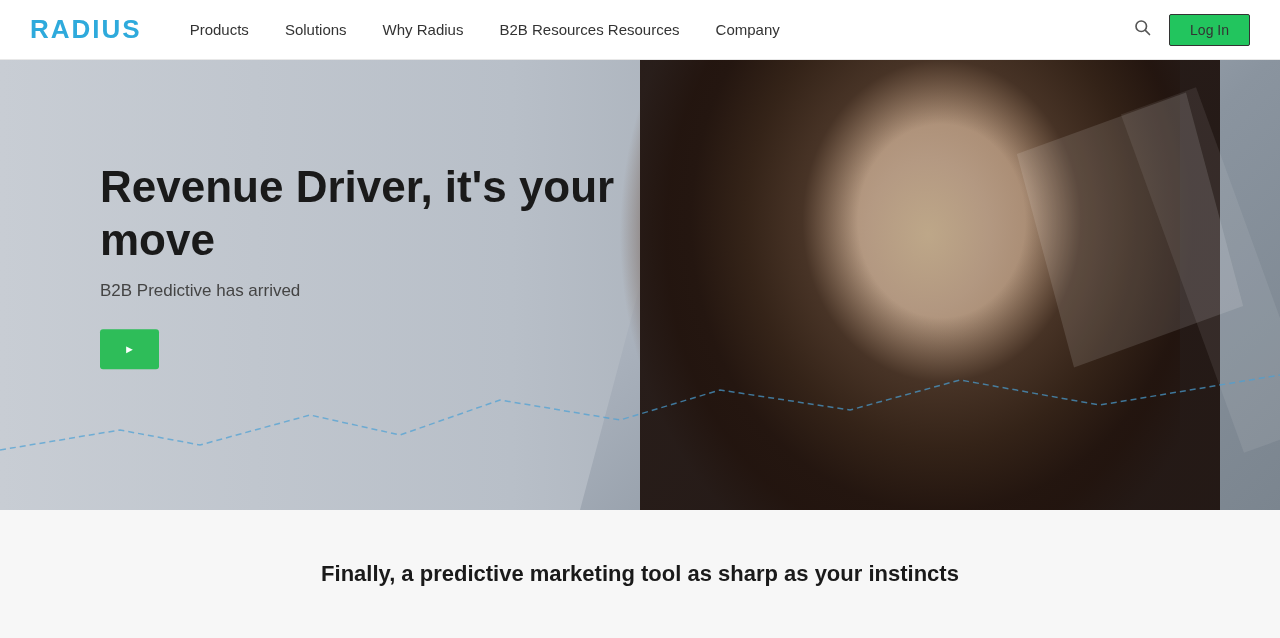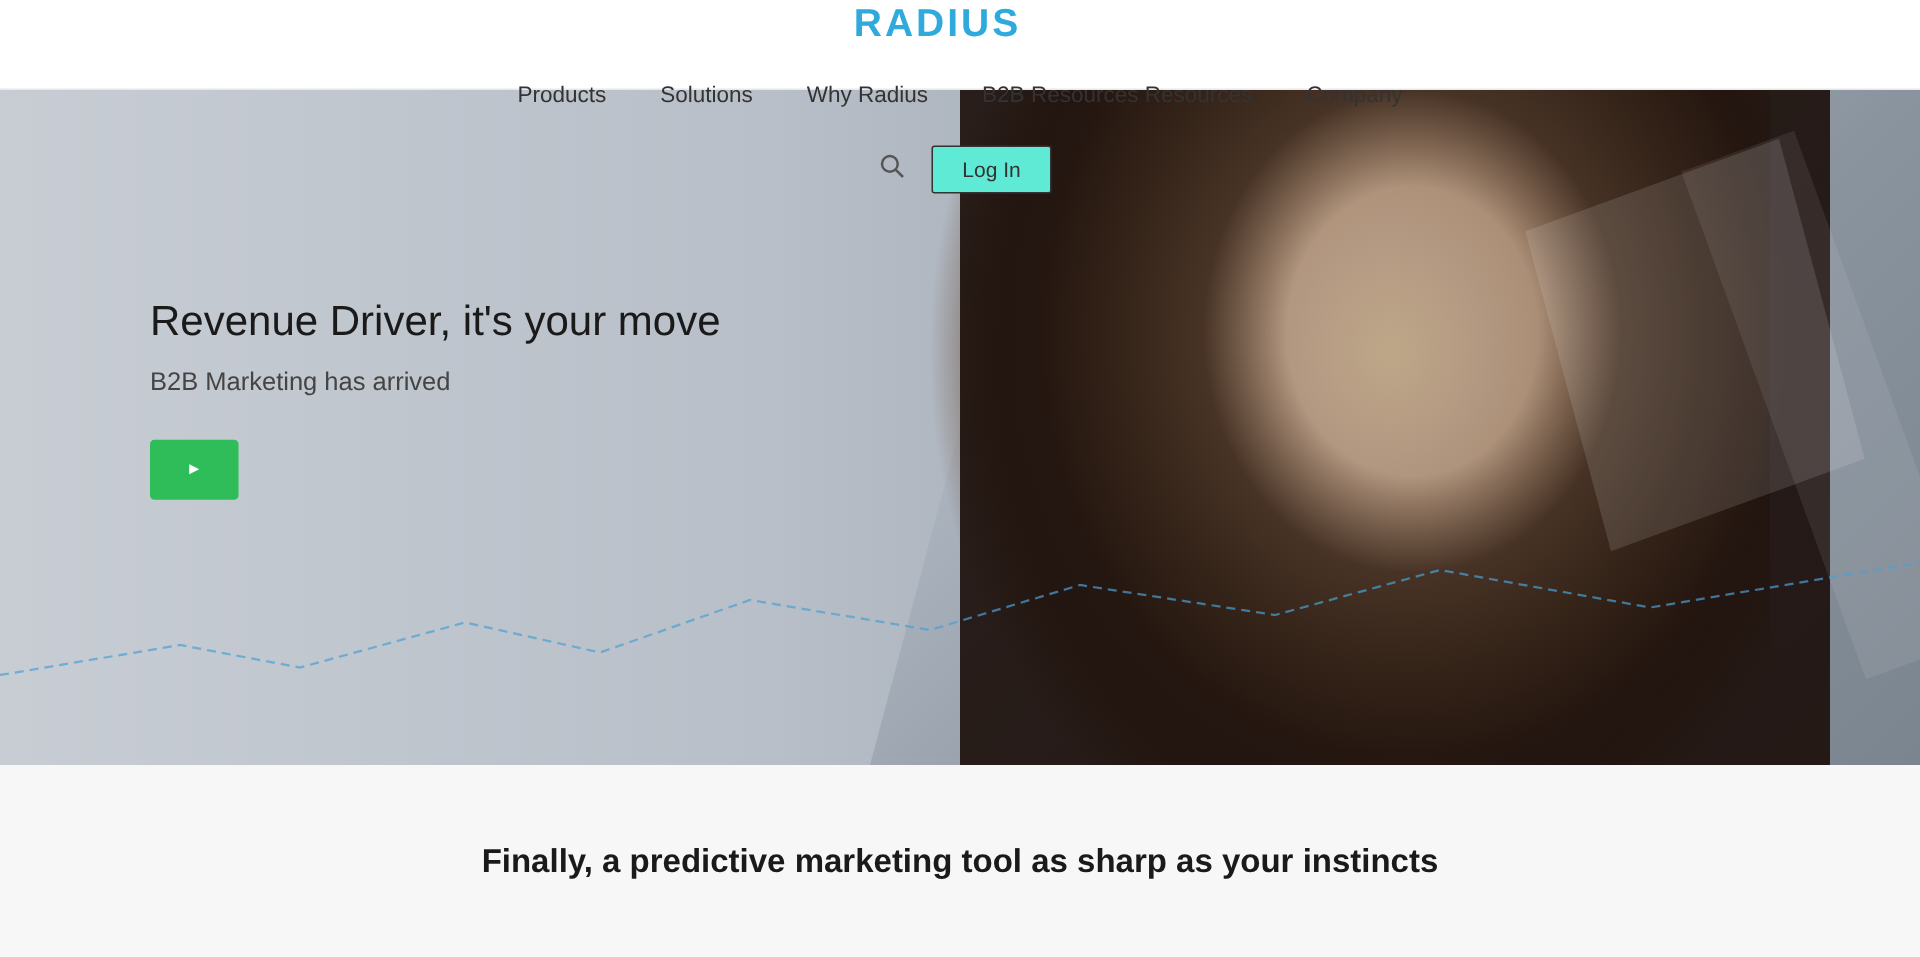--- a/index.html
+++ b/index.html
@@ -8,21 +8,20 @@
     
     .navbar {
       display: flex;
       align-items: center;
       height: 60px;
       padding: 0 30px;
       background: #fff;
       border-bottom: 1px solid #e8e8e8;
       position: relative;
       z-index: 10;
-      flex-direction: column;
     }
     .logo {
       display: flex;
       align-items: center;
       margin-right: 30px;
     }
     .logo-text {
       font-size: 26px;
       font-weight: 900;
       letter-spacing: 2px;
@@ -53,21 +52,21 @@
     .search-icon-btn {
       background: none;
       border: none;
       cursor: pointer;
       padding: 6px;
       color: #555;
       font-size: 18px;
     }
     .login-btn {
       border: 1.5px solid #333;
-      background: #5eead4;
+      background: #22c55e;
       color: #333;
       padding: 7px 20px;
       font-size: 14px;
       font-weight: 500;
       cursor: pointer;
       border-radius: 2px;
     }
     .demo-btn {
       background: #2ebd59;
       color: #fff;
@@ -144,22 +143,22 @@
 
     .hero-content {
       position: absolute;
       top: 50%;
       left: 100px;
       transform: translateY(-50%);
       max-width: 520px;
       margin-top: -20px;
     }
     .hero-title {
-      font-size: 28px;
-      font-weight: 400;
+      font-size: 44px;
+      font-weight: 700;
       color: #1a1a1a;
       line-height: 1.2;
       margin-bottom: 14px;
     }
     .hero-subtitle {
       font-size: 17px;
       color: #444;
       margin-bottom: 28px;
       font-weight: 400;
     }
@@ -238,21 +237,21 @@
 
   <div class="hero-shape1"></div>
   <div class="hero-shape2"></div>
 
   <svg class="zigzag-svg" viewBox="0 0 1280 140" preserveAspectRatio="none">
     <polyline points="0,110 120,90 200,105 310,75 400,95 500,60 620,80 720,50 850,70 960,40 1100,65 1280,35" fill="none" stroke="#4a9fd4" stroke-width="1.5" stroke-dasharray="6,4" opacity="0.7"></polyline>
   </svg>
 
   <div class="hero-content">
     <h1 class="hero-title">Revenue Driver, it's your move</h1>
-    <p class="hero-subtitle">B2B Marketing has arrived</p>
+    <p class="hero-subtitle">B2B Predictive has arrived</p>
     <button class="hero-cta">
       <span class="play-icon">►</span>
     </button>
   </div>
 </section>
 
 <section class="bottom-section">
   <p class="bottom-text">Finally, a predictive marketing tool as sharp as your instincts</p>
 </section>
 

